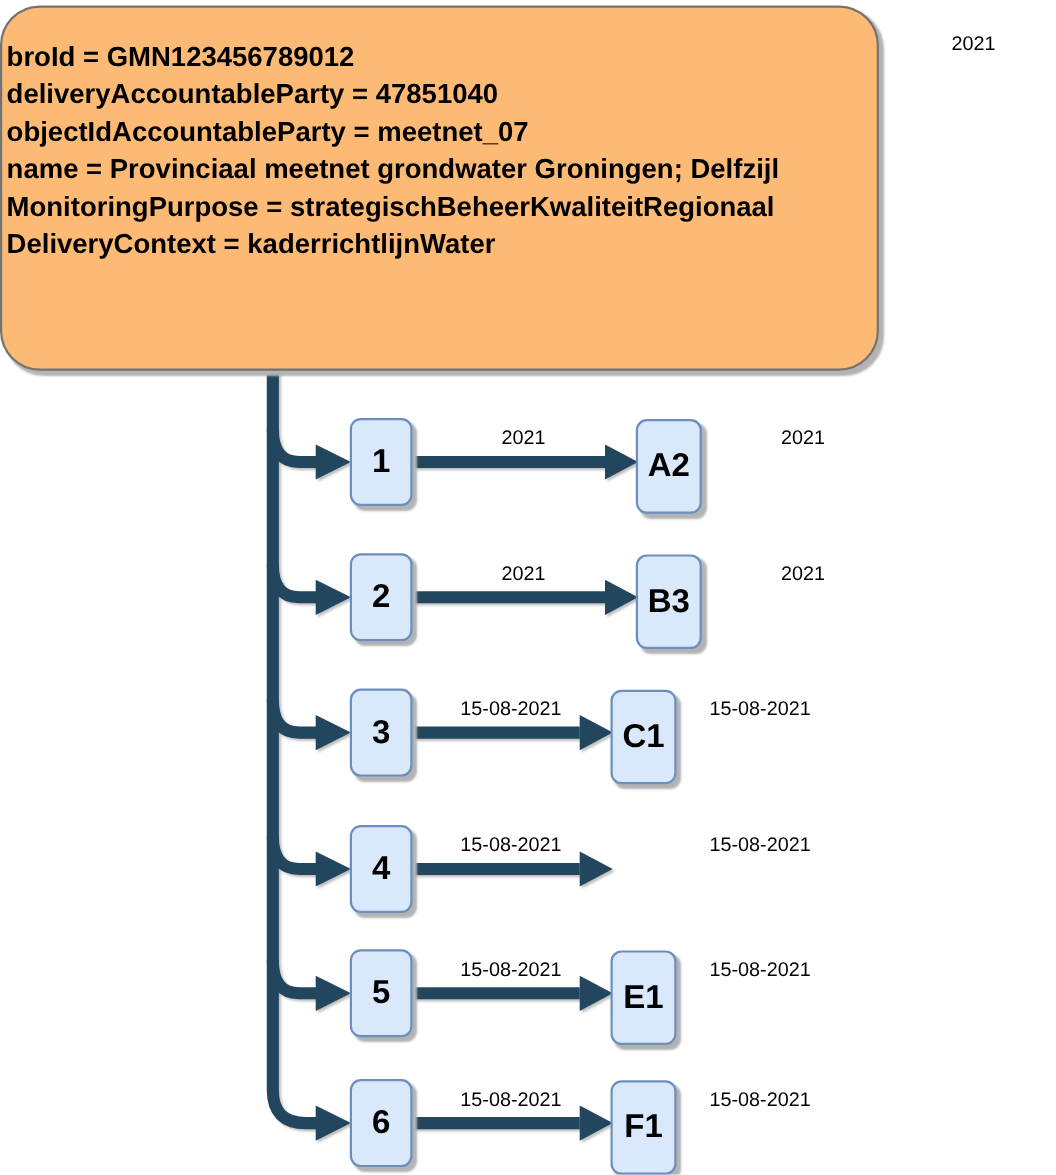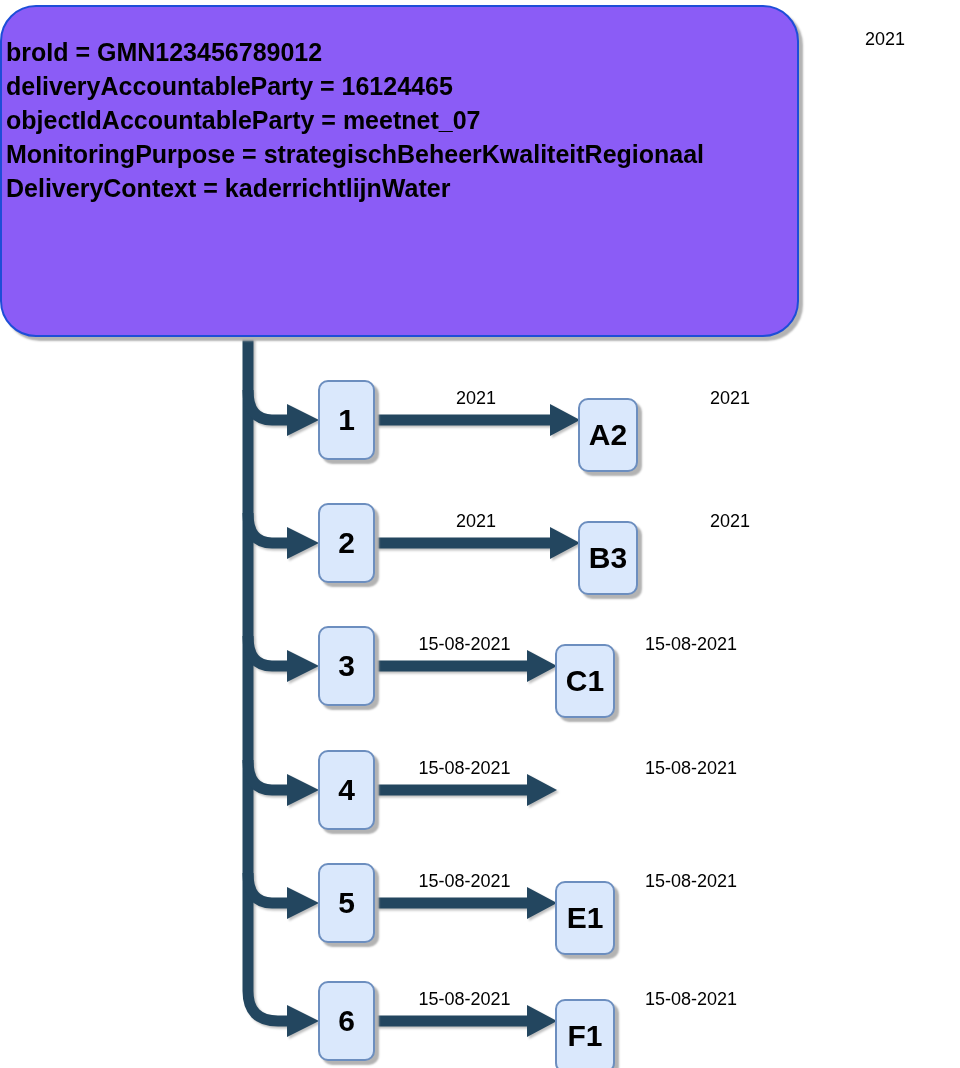--- a/index.html
+++ b/index.html
@@ -9,22 +9,22 @@
     background:#ffffff;
     font-family:"Liberation Sans", sans-serif;
     overflow:hidden;
   }
   
   .root-box{
     position:absolute;
     left:0px; top:5px;
     width:799px; height:332px;
     box-sizing:border-box;
-    background:#8b5cf6;
-    border:2px solid #1d4ed8;
+    background:#fdba74;
+    border:2px solid #737373;
     border-radius:36px;
     box-shadow:4px 4px 2px #b3b3b3;
     padding:28px 0 0 4px;
     overflow:hidden;
   }
   .root-line{
     font-size:25px;
     font-weight:bold;
     line-height:34px;
     color:#000;
@@ -68,21 +68,21 @@
     border-radius:10px;
     box-shadow:4px 4px 2px #b3b3b3;
     display:flex;
     align-items:center;
     justify-content:center;
     font-size:30px;
     font-weight:bold;
     color:#000;
   }
   .src{ left:318px; top:0; width:57px; height:80px; }
-  .tgt{ top:18px; width:60px; height:74px; }
+  .tgt{ top:1px; width:60px; height:86px; }
   .row-1 .tgt,.row-2 .tgt{ left:578px; }
   .row-3 .tgt,.row-4 .tgt,.row-5 .tgt,.row-6 .tgt{ left:555px; }
   .edge-label{
     position:absolute;
     left:374px; top:8px; height:22px;
     text-align:center;
     font-size:18px;
     color:#000;
     white-space:nowrap;
   }
@@ -129,22 +129,23 @@
     <path class="line" d="M375,790 L527,790"></path>
     <path class="head" d="M527,774 L527,806 L557,790 Z"></path>
     <path class="line" d="M375,903 L527,903"></path>
     <path class="head" d="M527,887 L527,919 L557,903 Z"></path>
     <path class="line" d="M375,1021 L527,1021"></path>
     <path class="head" d="M527,1005 L527,1037 L557,1021 Z"></path>
   </svg>
 
   <div class="root-box">
     <div class="root-line">broId = GMN123456789012</div>
-    <div class="root-line">deliveryAccountableParty = 16124465</div>
+    <div class="root-line">deliveryAccountableParty = 47851040</div>
     <div class="root-line">objectIdAccountableParty = meetnet_07</div>
+    <div class="root-line">name = Provinciaal meetnet grondwater Groningen; Delfzijl</div>
     <div class="root-line">MonitoringPurpose = strategischBeheerKwaliteitRegionaal</div>
     <div class="root-line">DeliveryContext = kaderrichtlijnWater</div>
   </div>
 
   <div class="year-top">2021</div>
 
   <div class="row row-1">
     <div class="node src">1</div>
     <div class="edge-label">2021</div>
     <div class="node tgt">A2</div>

